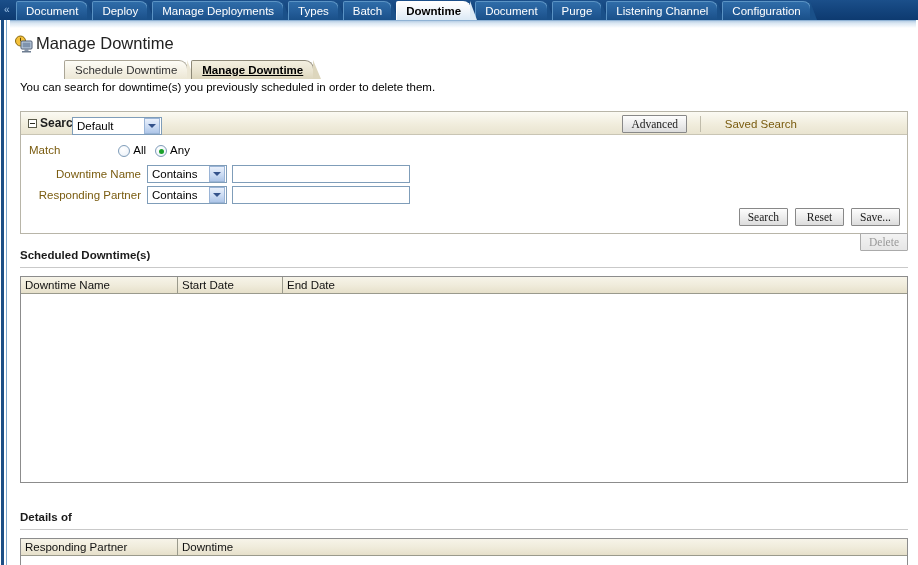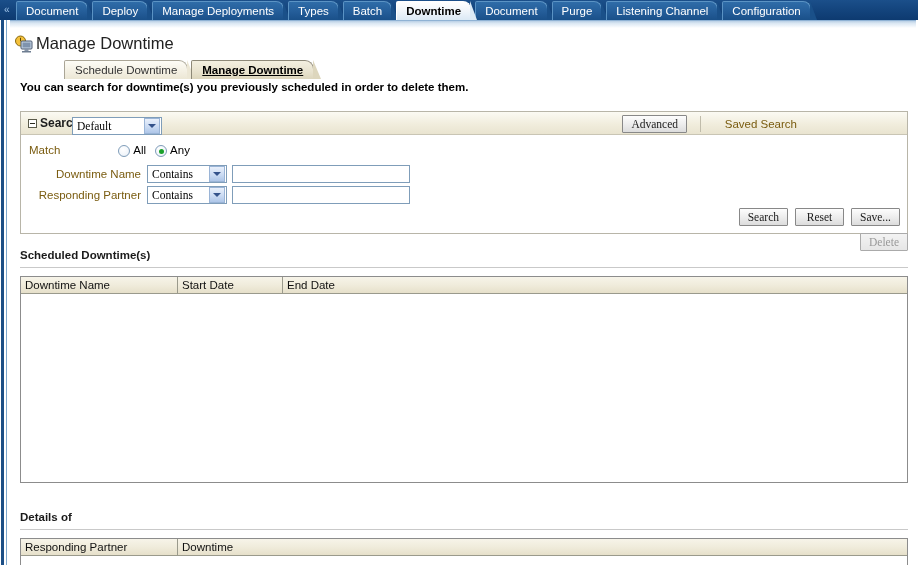--- a/index.html
+++ b/index.html
@@ -130,21 +130,21 @@
     color: #000;
     background: linear-gradient(to bottom, #f3efe0 0%, #e8e2ce 60%, #ddd6bd 100%);
     border-color: #8d8878;
   }
   .stab.active::after { border-left-color: #ddd6bd; }
   .stab.active .stab-label { text-decoration: underline; }
 
   
   .intro {
     position: absolute; left: 10px; top: 53px;
-    font-size: 11.5px; color: #000; font-weight: bold;
+    font-size: 11.5px; color: #000;
   }
 
   
   .search-panel {
     position: absolute; left: 10px; top: 83px;
     width: 888px; height: 123px;
     background: #ffffff;
     border: 1px solid #b8b5a8;
   }
   .search-header {
@@ -197,21 +197,21 @@
   .sel {
     position: relative;
     display: inline-flex; align-items: center;
     height: 18px;
     background: #ffffff;
     border: 1px solid #7f9db9;
     font-size: 11.5px;
     padding-left: 4px;
     cursor: pointer;
   }
-  .sel .sel-val { flex: 1; color: #000; white-space: nowrap; font-family: Liberation Serif, serif; }
+  .sel .sel-val { flex: 1; color: #000; white-space: nowrap; }
   .sel .arrow {
     width: 16px; height: 16px;
     margin: 0 1px 0 2px;
     background: linear-gradient(to bottom, #e9f0fb 0%, #c8d9f2 60%, #aec6e8 100%);
     border: 1px solid #9ab4d6;
     display: flex; align-items: center; justify-content: center;
   }
   .arrow-glyph {
     width: 0; height: 0;
     border-left: 4px solid transparent;

